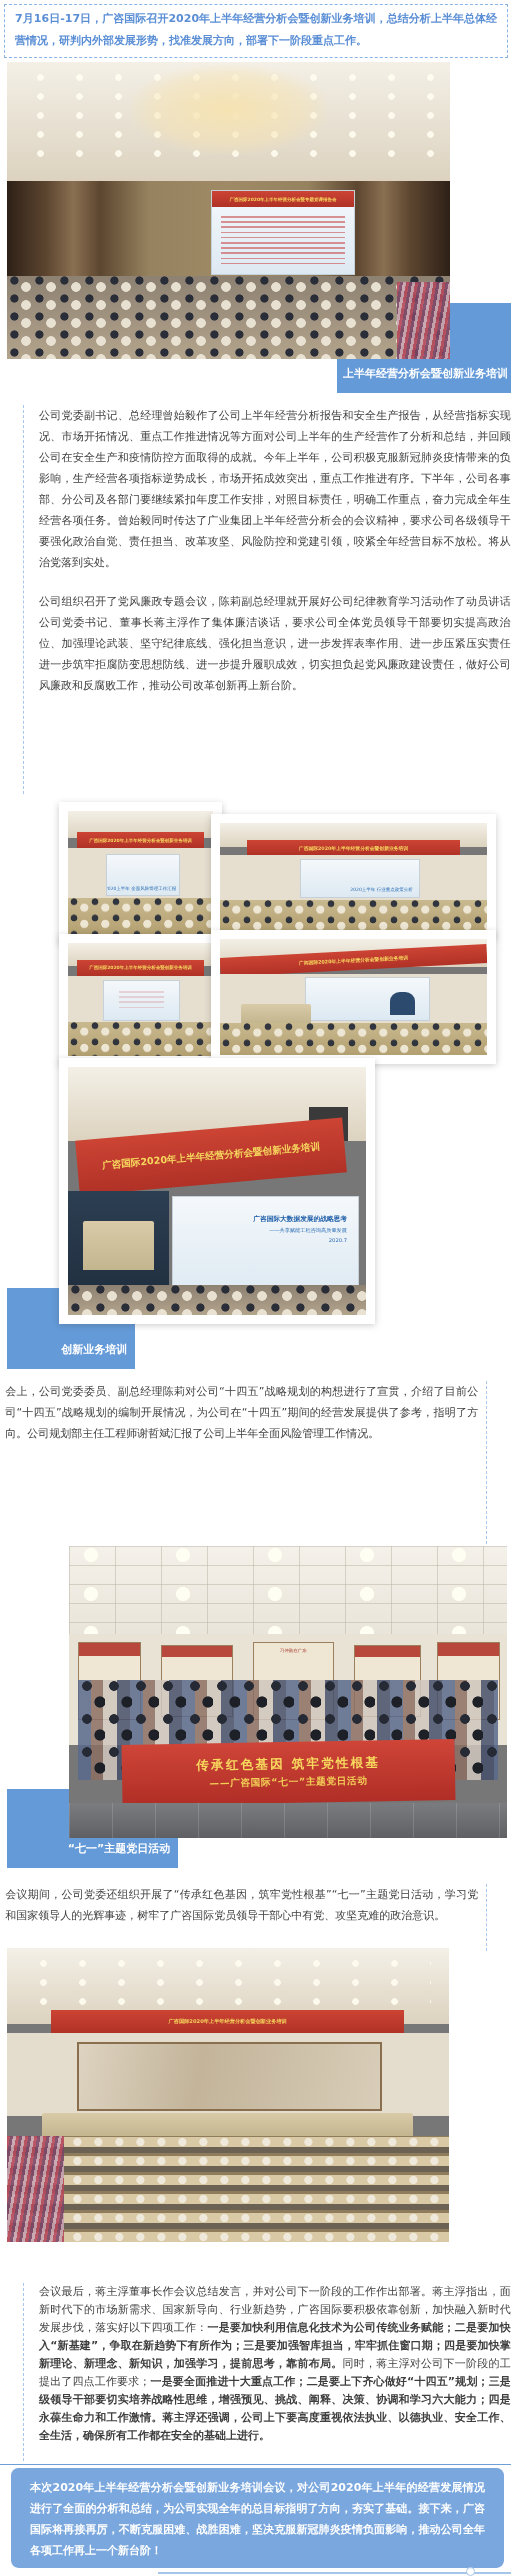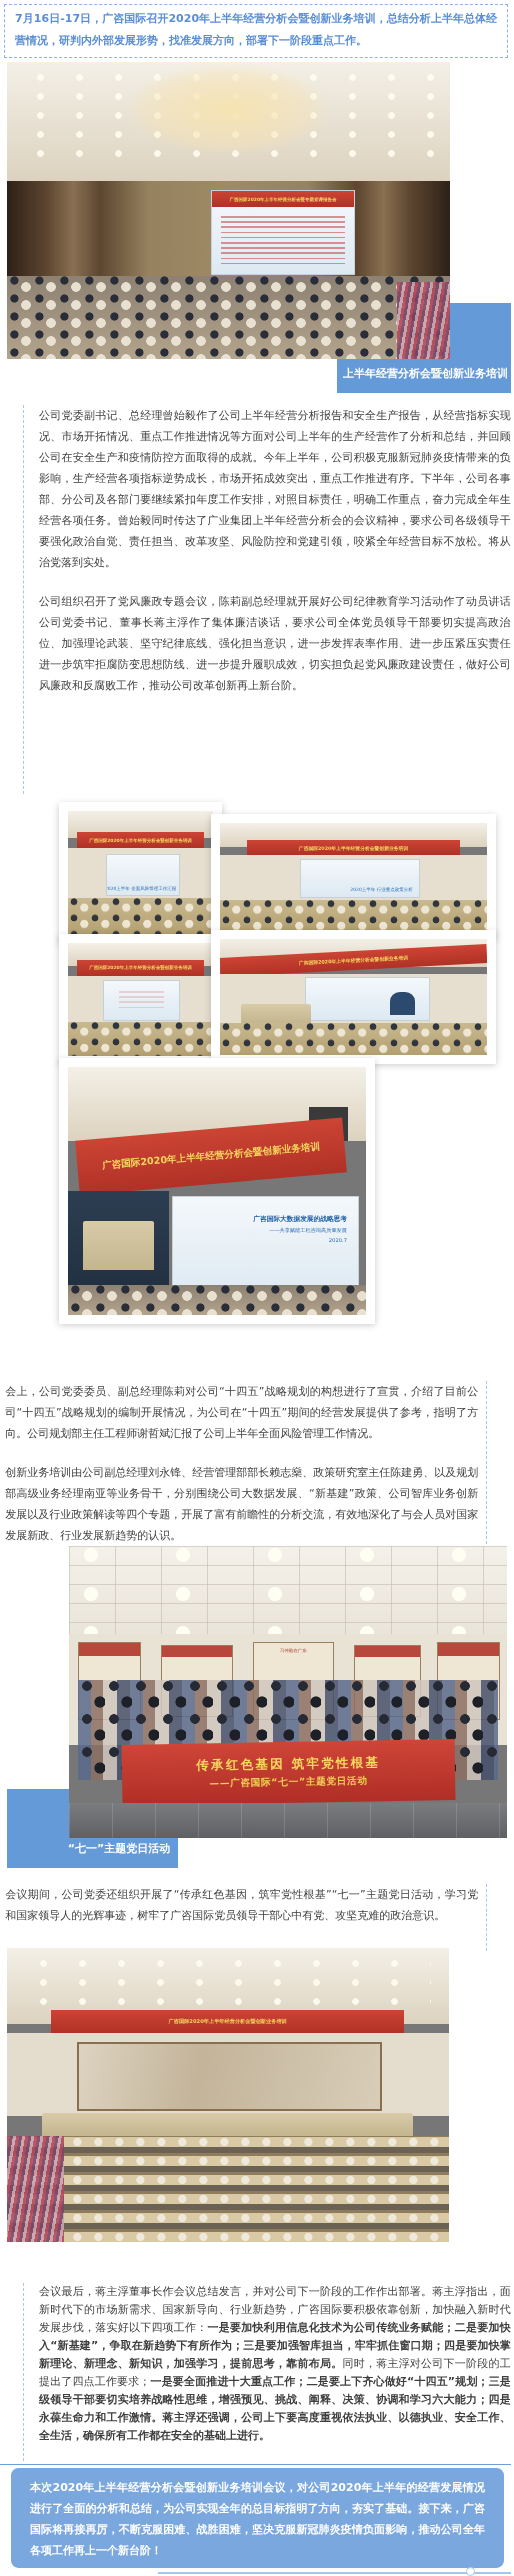--- a/index.html
+++ b/index.html
@@ -113,20 +113,23 @@
     </div>
     <div class="sc aud" style="left:0;top:72%;width:100%;height:28%;"></div>
     <div class="sc carpet" style="left:88%;top:74%;width:12%;height:26%;"></div>
   </div>
 
   <div class="abs sect sect-left" style="left:23px;top:405px;width:483px;height:389px;">
     <p>公司党委副书记、总经理曾始毅作了公司上半年经营分析报告和安全生产报告，从经营指标实现情况、市场开拓情况、重点工作推进情况等方面对公司上半年的生产经营作了分析和总结，并回顾了公司在安全生产和疫情防控方面取得的成就。今年上半年，公司积极克服新冠肺炎疫情带来的负面影响，生产经营各项指标逆势成长，市场开拓成效突出，重点工作推进有序。下半年，公司各事业部、分公司及各部门要继续紧扣年度工作安排，对照目标责任，明确工作重点，奋力完成全年生产经营各项任务。曾始毅同时传达了广业集团上半年经营分析会的会议精神，要求公司各级领导干部要强化政治自觉、责任担当、改革攻坚、风险防控和党建引领，咬紧全年经营目标不放松。将从严治党落到实处。</p>
     <p>公司组织召开了党风廉政专题会议，陈莉副总经理就开展好公司纪律教育学习活动作了动员讲话，公司党委书记、董事长蒋主浮作了集体廉洁谈话，要求公司全体党员领导干部要切实提高政治站位、加强理论武装、坚守纪律底线、强化担当意识，进一步发挥表率作用、进一步压紧压实责任、进一步筑牢拒腐防变思想防线、进一步提升履职成效，切实担负起党风廉政建设责任，做好公司党风廉政和反腐败工作，推动公司改革创新再上新台阶。</p>
   </div>
 
+  <div class="abs plabel right-text" style="left:6.7px;top:1288px;width:128px;height:81px;">
+    <span>创新业务培训</span>
+  </div>
 
   <div class="pframe" style="left:59px;top:802px;width:163px;height:142px;">
     <div class="photo">
       <div class="sc ceil" style="left:0;top:0;width:100%;height:22%;"></div>
       <div class="sc banner" style="left:6%;top:17%;width:88%;height:13%;">
         <span style="font-size:4.5px;">广咨国际2020年上半年经营分析会暨创新业务培训</span>
       </div>
       <div class="sc wallpanel" style="left:0;top:30%;width:100%;height:40%;"></div>
       <div class="sc screen" style="left:26%;top:35%;width:50%;height:32%;">
         <div style="position:absolute;right:4%;bottom:10%;color:#2a6db5;font-size:4.5px;white-space:nowrap;">2020上半年 全面风险管理工作汇报</div>
@@ -193,21 +196,20 @@
           <div class="t2">——共享赋能工程咨询高质量发展</div>
           <div class="t3">2020.7</div>
         </div>
       </div>
       <div class="sc aud" style="left:0;top:88%;width:100%;height:12%;"></div>
     </div>
   </div>
 
   <div class="abs sect sect-right" style="left:5.2px;top:1381px;width:473px;height:163px;">
     <p>会上，公司党委委员、副总经理陈莉对公司“十四五”战略规划的构想进行了宣贯，介绍了目前公司“十四五”战略规划的编制开展情况，为公司在“十四五”期间的经营发展提供了参考，指明了方向。公司规划部主任工程师谢哲斌汇报了公司上半年全面风险管理工作情况。</p>
-    <p>创新业务培训由公司副总经理刘永锋、经营管理部部长赖志燊、政策研究室主任陈建勇、以及规划部高级业务经理南亚等业务骨干，分别围绕公司大数据发展、“新基建”政策、公司智库业务创新发展以及行业政策解读等四个专题，开展了富有前瞻性的分析交流，有效地深化了与会人员对国家发展新政、行业发展新趋势的认识。</p>
   </div>
 
   <div class="abs plabel right-text" style="left:6.7px;top:1789px;width:171px;height:79px;">
     <span>“七一”主题党日活动</span>
   </div>
 
   <div class="photo" style="left:69px;top:1546px;width:438px;height:292px;">
     <div class="sc gp-ceil" style="left:0;top:0;width:100%;height:30%;"></div>
     <div class="sc" style="left:0;top:30%;width:100%;height:38%;background:#e9e3d6;"></div>
     <div class="sc gp-panel" style="left:2%;top:33%;width:14%;height:26%;">

